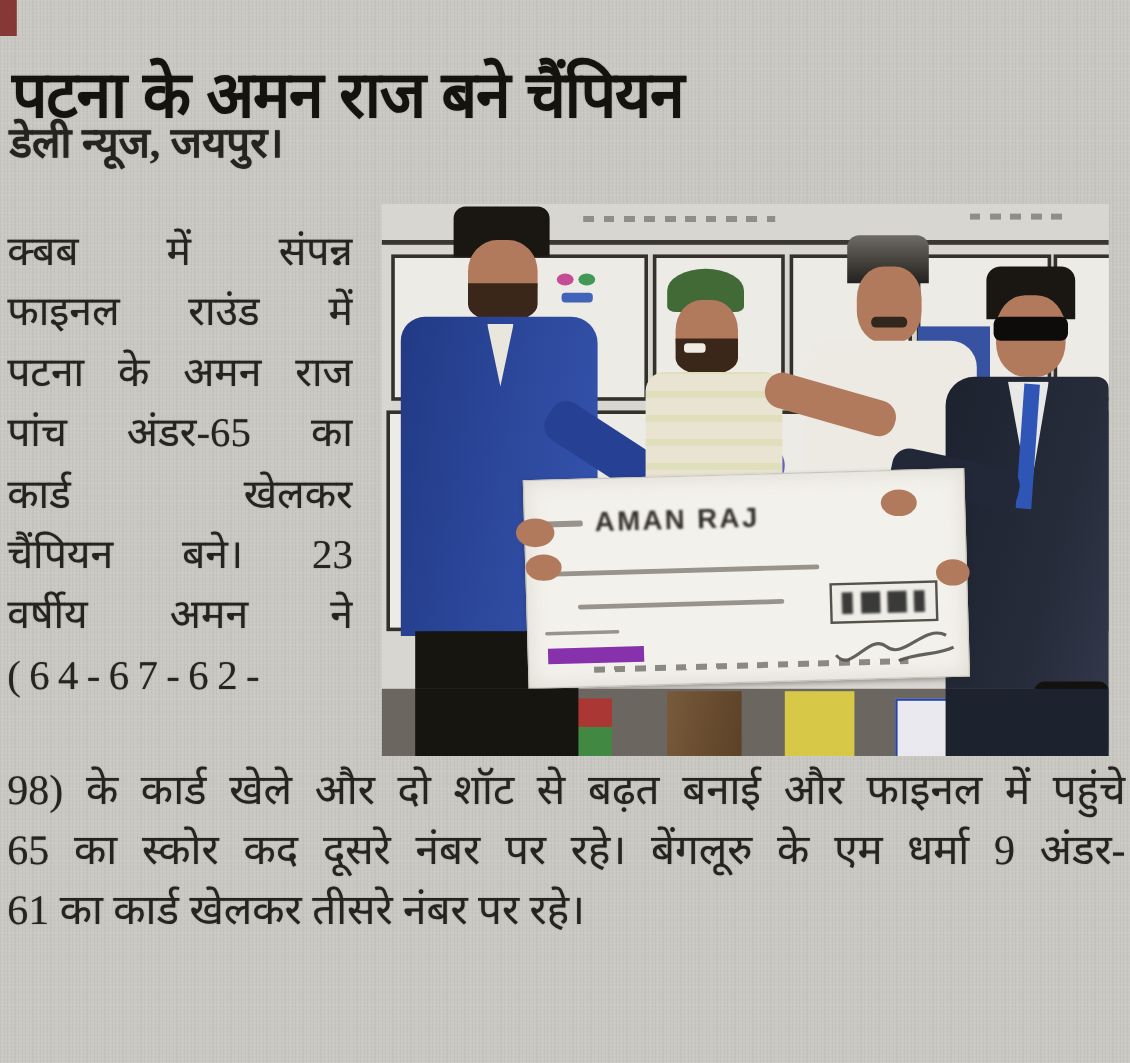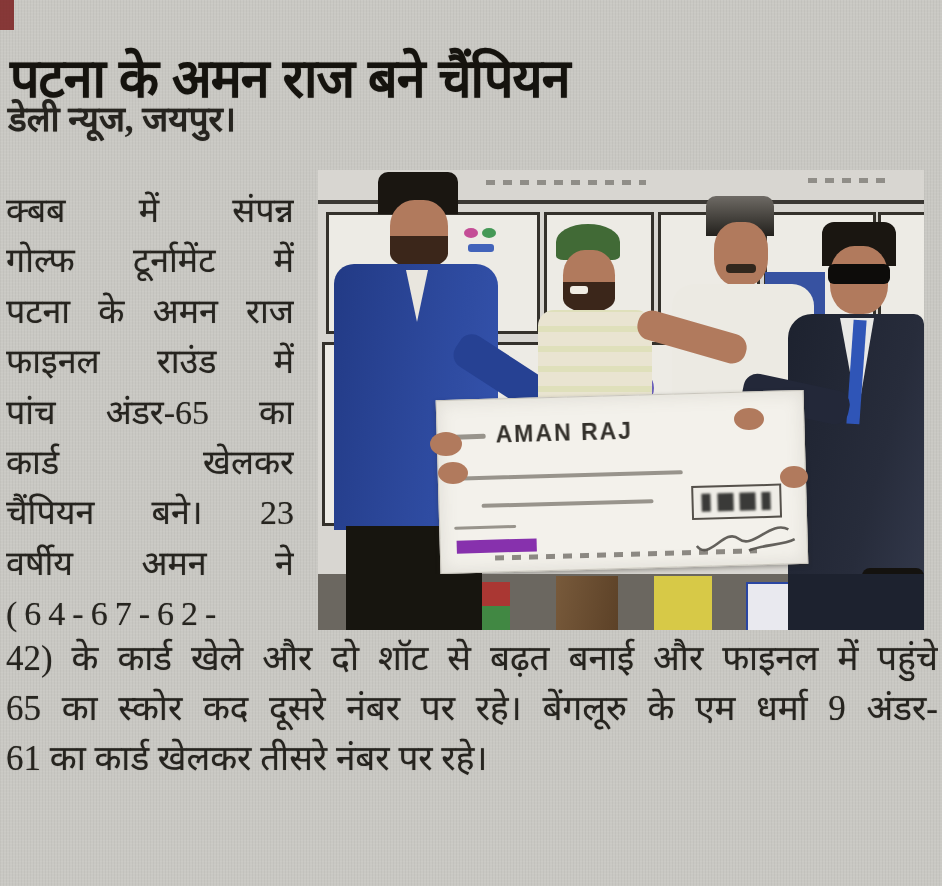--- a/index.html
+++ b/index.html
@@ -87,23 +87,22 @@
 <div class="corner-mark"></div>
 
 <h1 class="headline ink">पटना के अमन राज बने चैंपियन</h1>
 
 <div class="byline-row ink">
   <span class="byline-bold">डेली न्यूज, जयपुर।</span>
 </div>
 
 <div class="left-col ink">
   <div class="cline">क्बब में संपन्न</div>
-  <div class="cline">गोल्फ टूर्नामेंट में</div>
+  <div class="cline">फाइनल राउंड में</div>
   <div class="cline">पटना के अमन राज</div>
-  <div class="cline">फाइनल राउंड में</div>
   <div class="cline">पांच अंडर-65 का</div>
   <div class="cline">कार्ड खेलकर</div>
   <div class="cline">चैंपियन बने। 23</div>
   <div class="cline">वर्षीय अमन ने</div>
   <div class="cline raw">(64-67-62-</div>
 </div>
 
 <div class="photo">
   <div class="ph-blur" style="left:0;top:0;width:606px;height:460px;">
 
@@ -209,16 +208,16 @@
     <div style="left:428px;top:412px;width:42px;height:48px;background:#e9e9ef;border:2px solid #2846aa;"></div>
     <div style="left:478px;top:406px;width:56px;height:54px;background:linear-gradient(100deg,#74532f,#543a1e);"></div>
     <div style="left:544px;top:398px;width:62px;height:62px;background:#14120f;border-radius:8px;"></div>
 
     <div style="left:28px;top:404px;width:136px;height:56px;background:#17150f;"></div>
     <div style="left:470px;top:404px;width:136px;height:56px;background:#1d2230;"></div>
   </div>
 </div>
 
 <div class="bottom-col ink">
-  <div class="bline">42) के कार्ड खेले और दो शॉट से बढ़त बनाई और फाइनल में पहुंचे</div>
+  <div class="bline">98) के कार्ड खेले और दो शॉट से बढ़त बनाई और फाइनल में पहुंचे</div>
   <div class="bline">65 का स्कोर कद दूसरे नंबर पर रहे। बेंगलूरु के एम धर्मा 9 अंडर-</div>
   <div class="bline last">61 का कार्ड खेलकर तीसरे नंबर पर रहे।</div>
 </div>
 
 </body></html>

